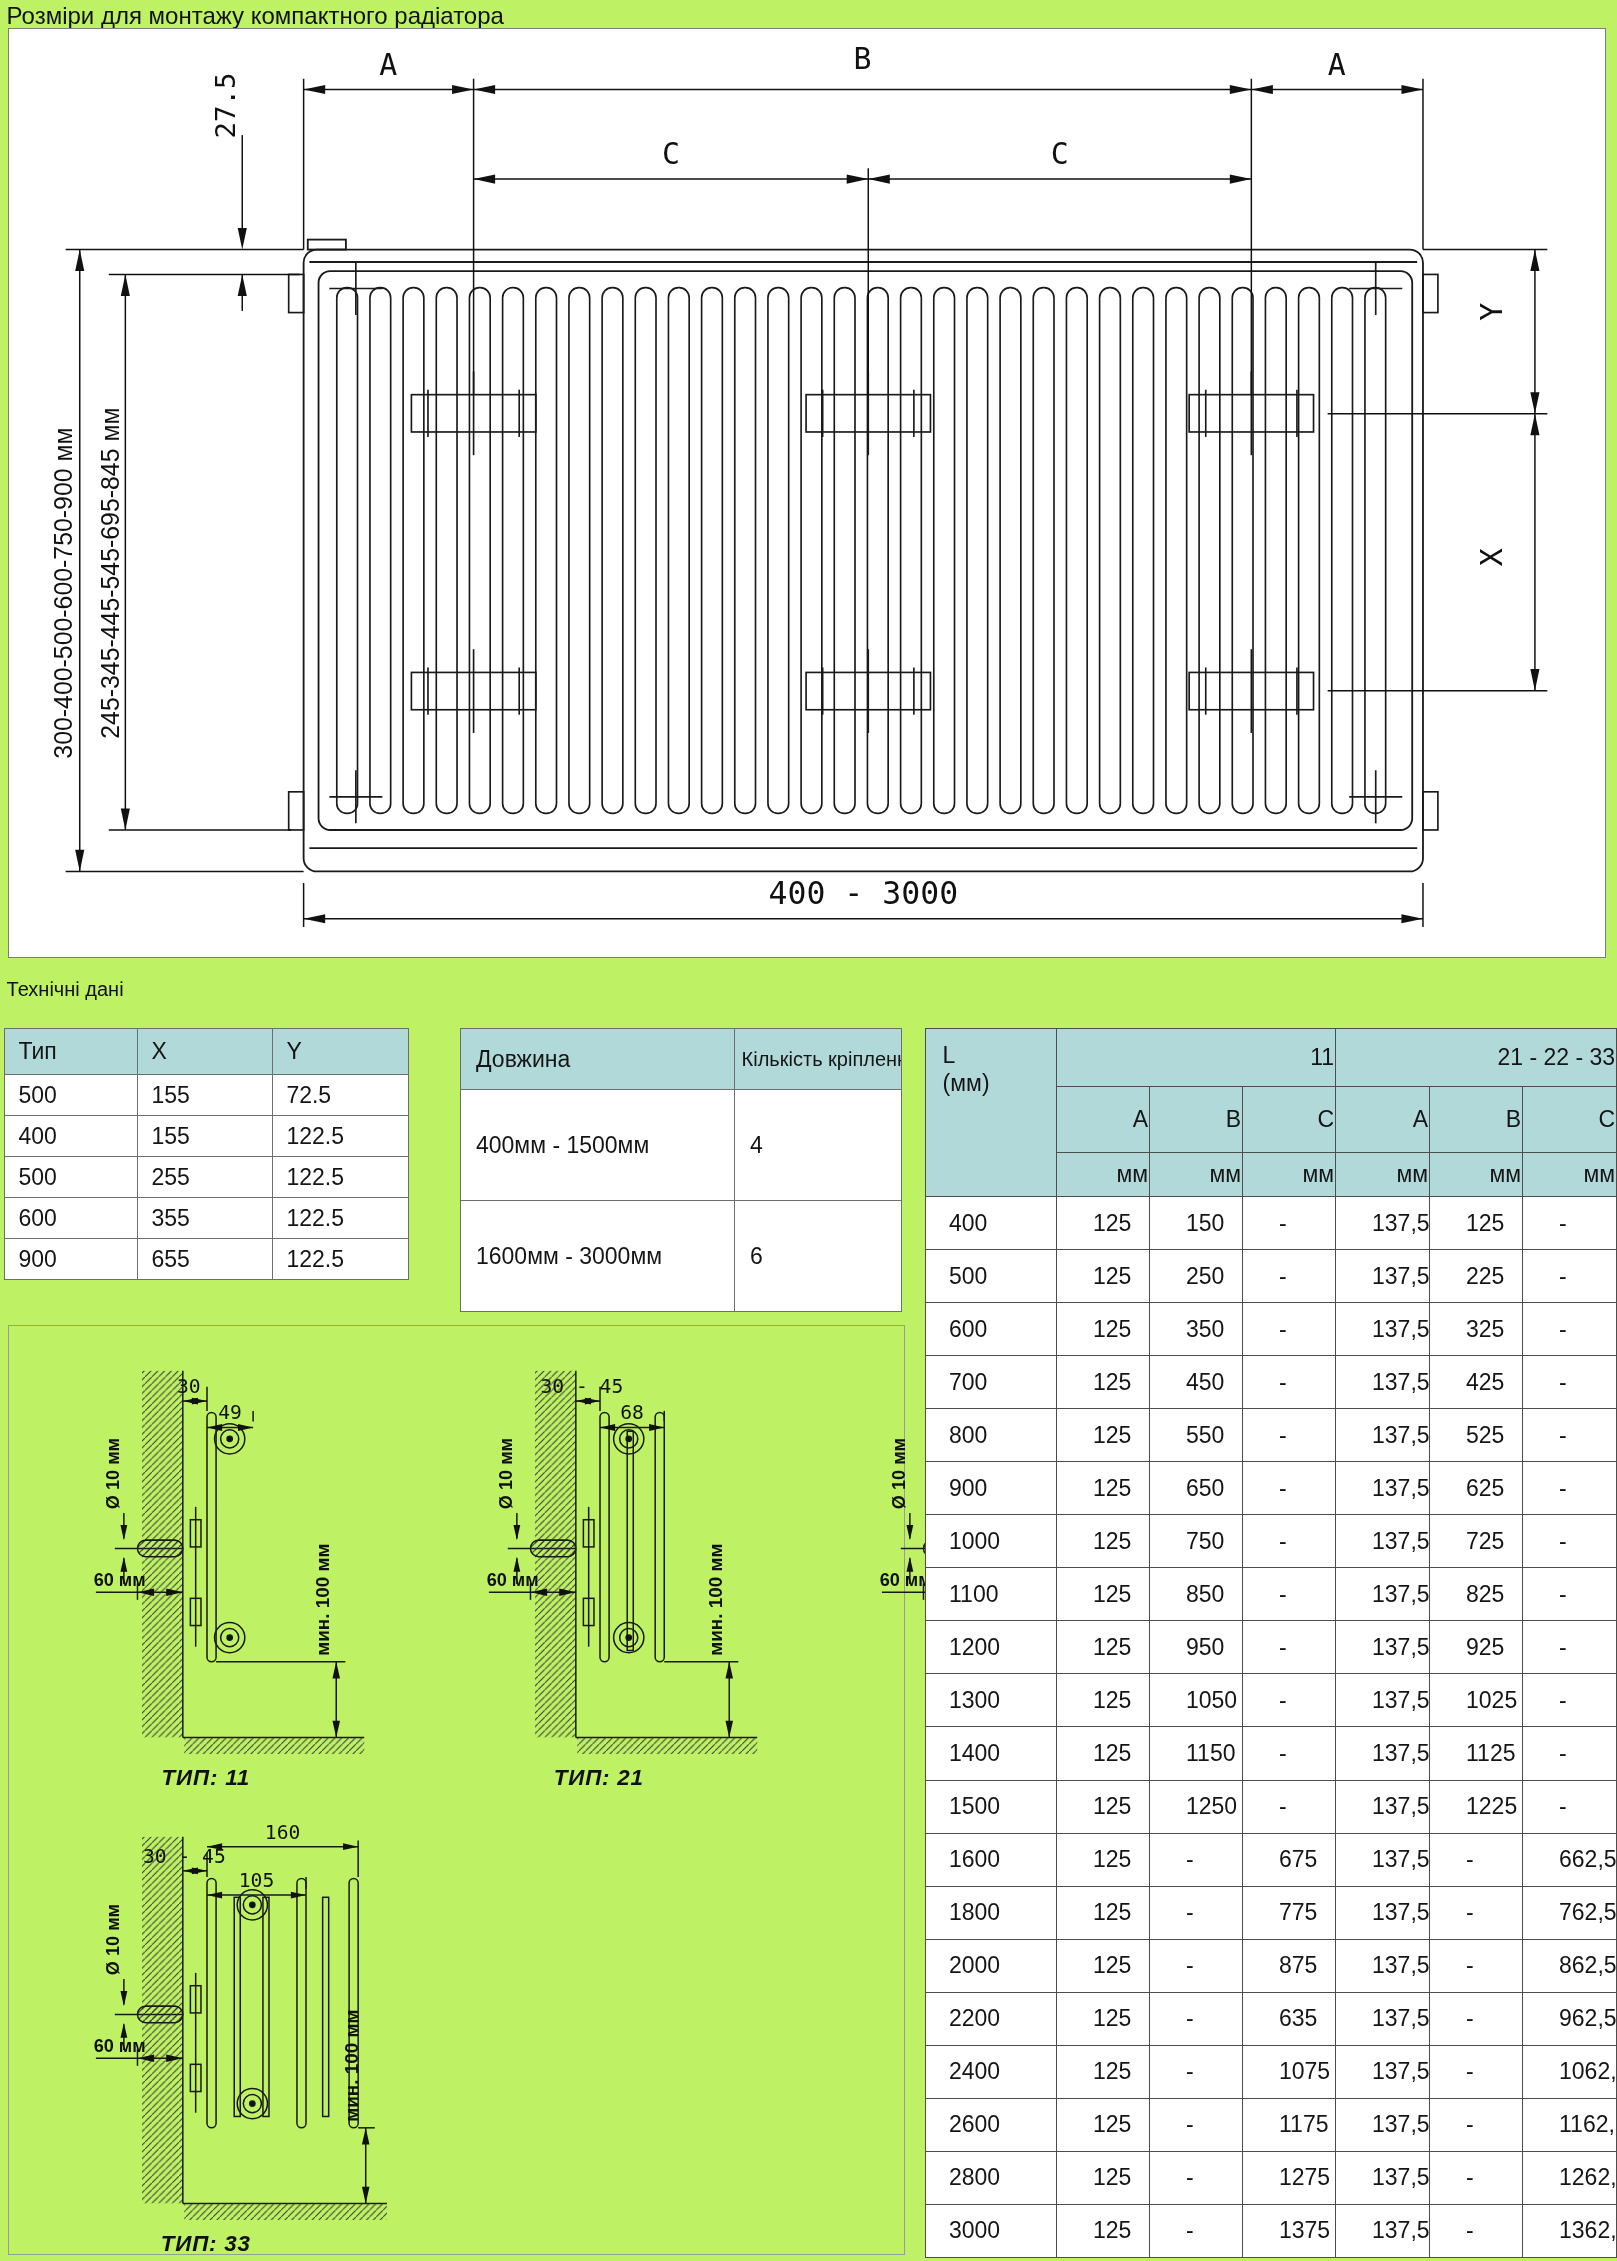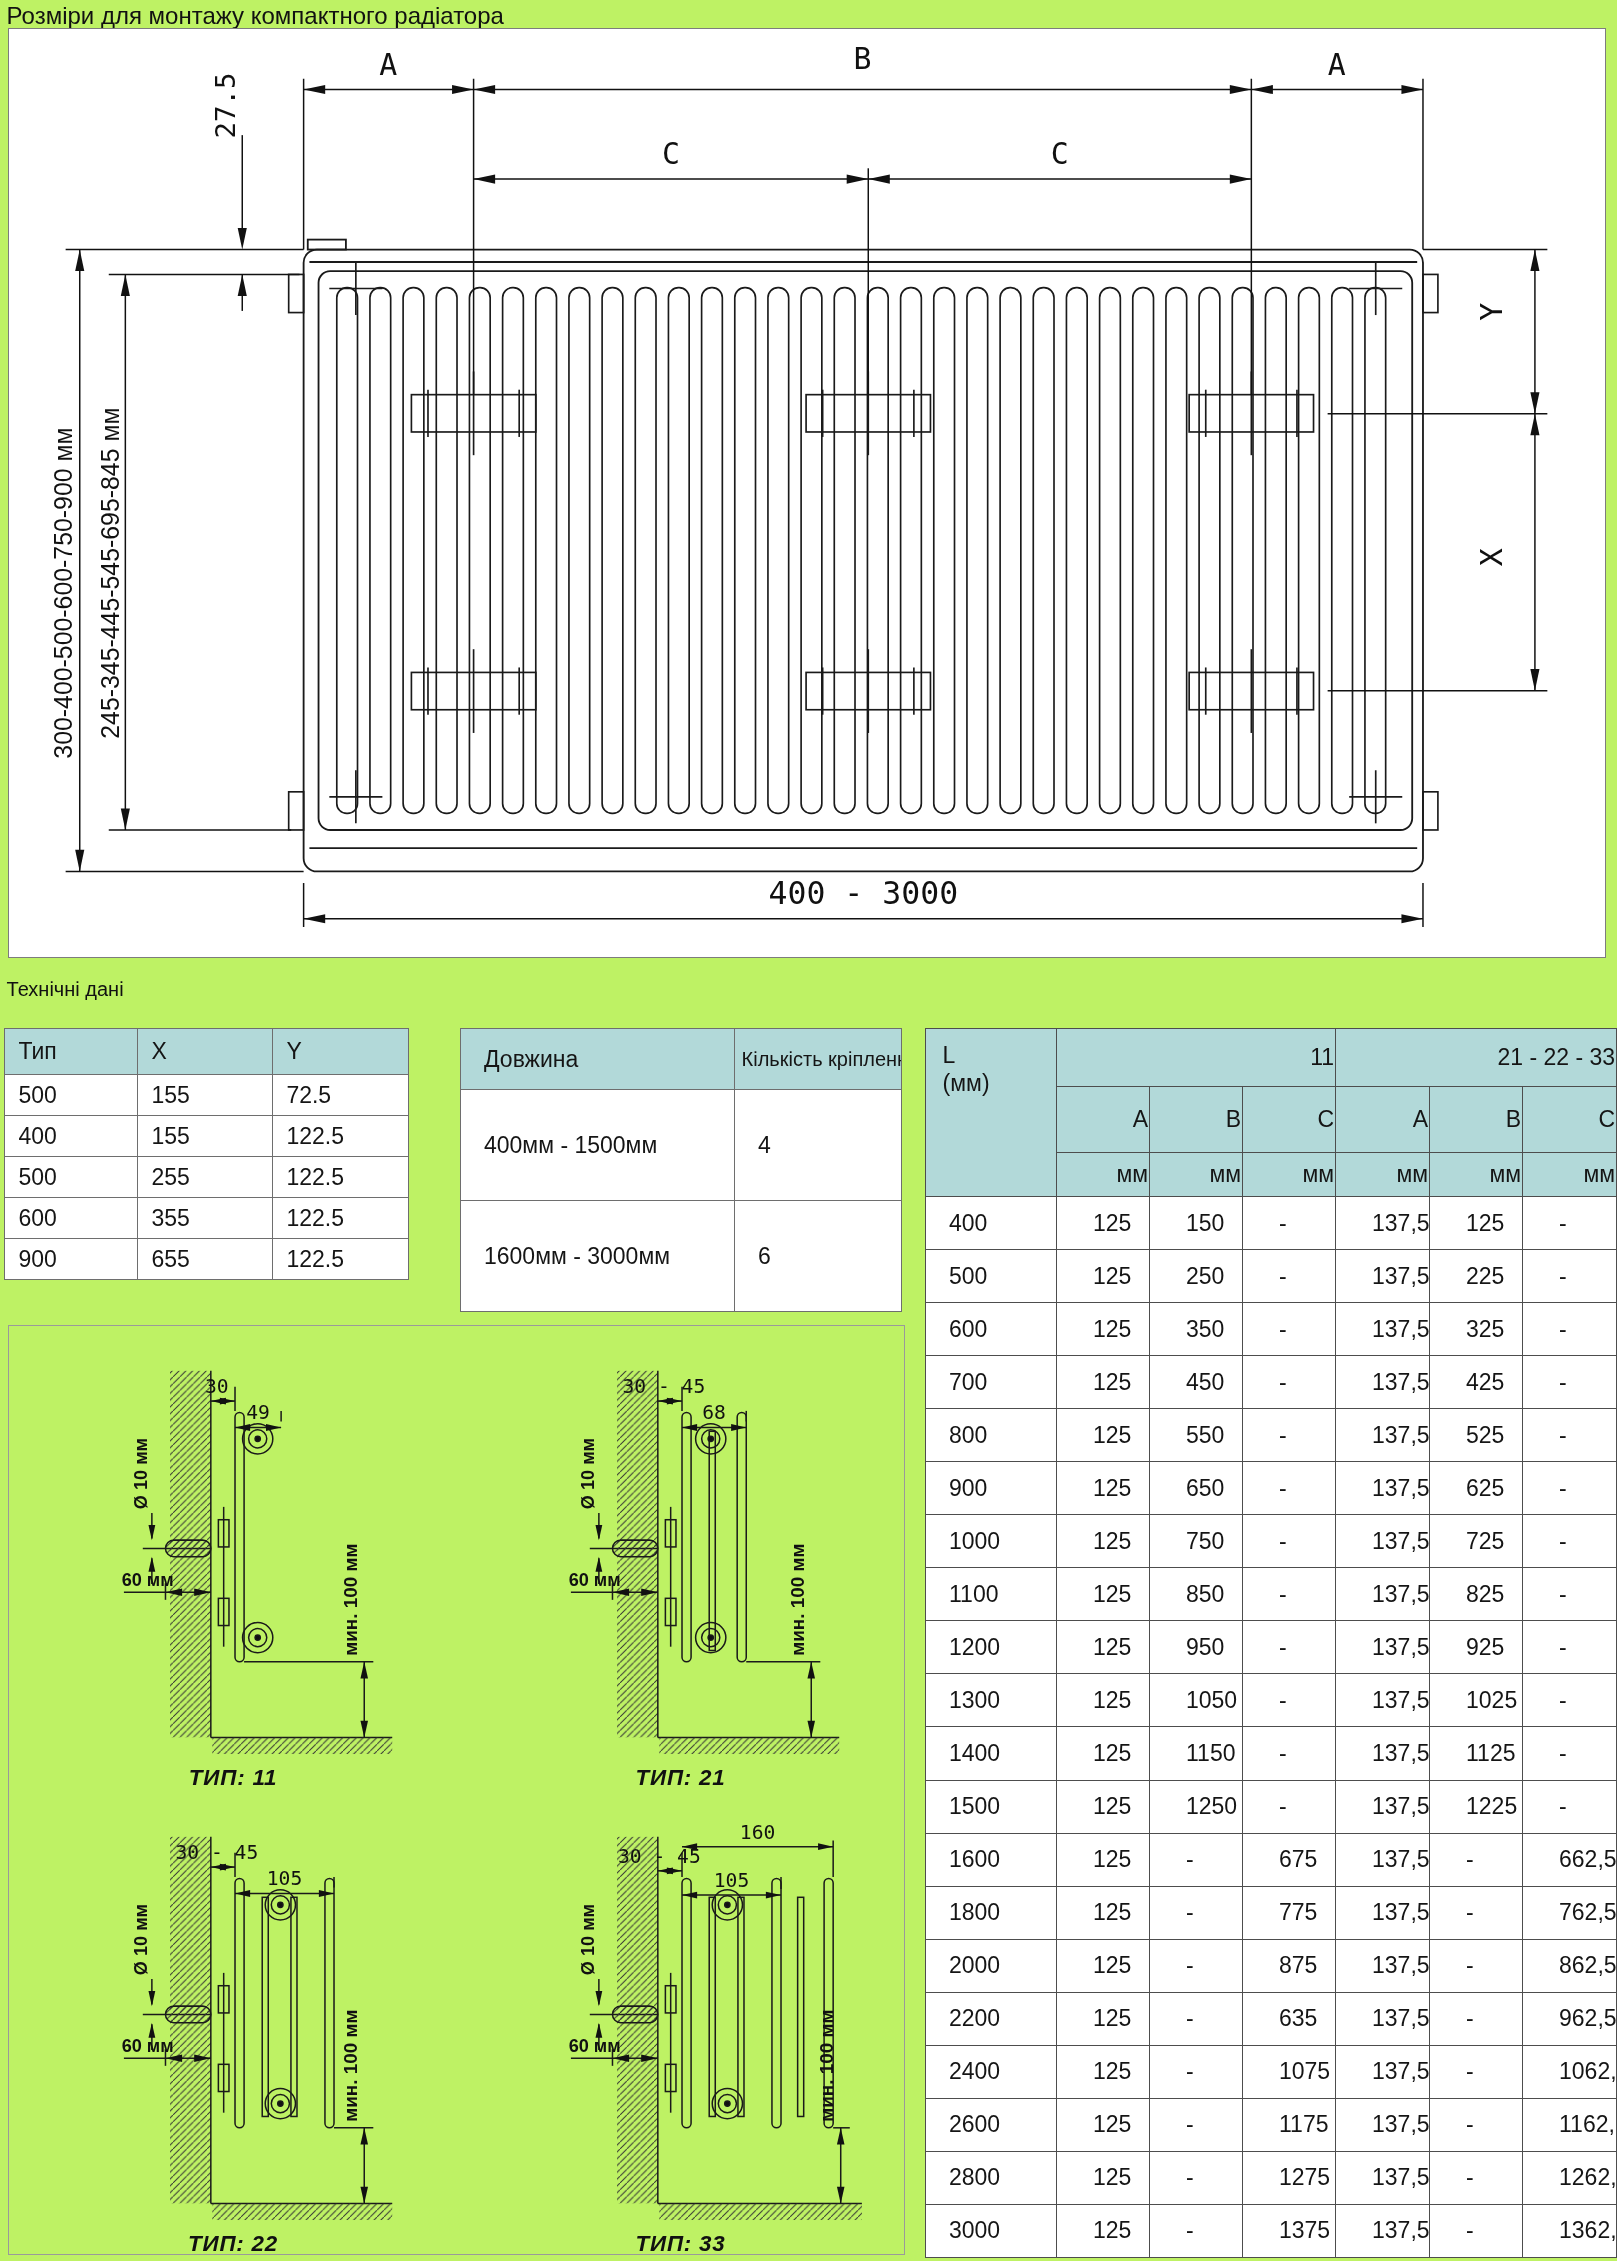--- a/index.html
+++ b/index.html
@@ -2,33 +2,33 @@
 <html style="--teal: #b2d9d9;font-size:13.3px"><head>
 <meta charset="utf-8">
 <style>
   html,body{margin:0;padding:0;background:#fff;}
   .page{position:relative;width:1618px;height:2261px;background:#bef264;overflow:hidden;
         font-family:"Liberation Sans",sans-serif;color:#151515;}
   .h1{position:absolute;left:6.6px;top:1.7px;font-size:24px;font-weight:500;color:#111;}
   .h2{position:absolute;left:6.6px;top:978px;font-size:20px;font-weight:500;color:#111;}
   .drawing-box{position:absolute;left:8.3px;top:28px;width:1598px;height:930px;border:1.7px solid #7d7d7d;box-sizing:border-box;background:#fff;}
   .types-box{position:absolute;left:8.3px;top:1325px;width:897px;height:930px;border:0.8px solid #9a9a9a;box-sizing:border-box;
-             display:grid;grid-template-columns:1fr 1fr;grid-template-rows:1fr 1fr;}
+             display:grid;grid-template-columns:1fr 1fr 1fr;grid-template-rows:1fr 1fr;}
   .mcell{position:relative;display:flex;flex-direction:column;align-items:center;justify-content:flex-start;padding-top:3.3px;}
   .mcap{font-size:22.4px;font-weight:700;color:#111;margin-top:-18px;letter-spacing:0.8px;font-style:italic;}
   table{border-collapse:collapse;position:absolute;table-layout:fixed;background:#fff;}
   td,th{box-sizing:border-box;overflow:hidden;white-space:nowrap;}
   
   #type-table{left:4.1px;top:1028px;width:404px;}
   #type-table th,#type-table td{border:1.7px solid #6e6e6e;font-size:23px;font-weight:400;text-align:left;padding:0 0 0 13.3px;}
   #type-table th{background:var(--teal);}
   #type-table tr{height:41px;}
   #type-table tr.hd{height:46px;border-radius:6px;}
   #fastening-table{left:460px;top:1028px;width:441px;}
-  #fastening-table th,#fastening-table td{border:1.7px solid #6e6e6e;font-size:23px;font-weight:400;text-align:left;padding:0 0 0 23px;}
+  #fastening-table th,#fastening-table td{border:1.7px solid #6e6e6e;font-size:23px;font-weight:400;text-align:left;padding:0 0 0 15px;}
   #fastening-table th{background:var(--teal);}
   #fastening-table th.sm{font-size:20px;padding-left:6.6px;}
   #fastening-table tr.hd{height:61px;}
   #fastening-table tr{height:111px;}
   
   #dims-table{left:925px;top:1028px;width:690px;height:1230px;}
   #dims-table th,#dims-table td{border:1.7px solid #4d4d4d;font-size:23px;font-weight:400;}
   #dims-table th{background:var(--teal);text-align:right;}
   #dims-table th.lcell{text-align:left;padding-left:16.6px;vertical-align:top;padding-top:11.6px;line-height:1.25;}
   #dims-table td{text-align:left;padding-left:36px;}

